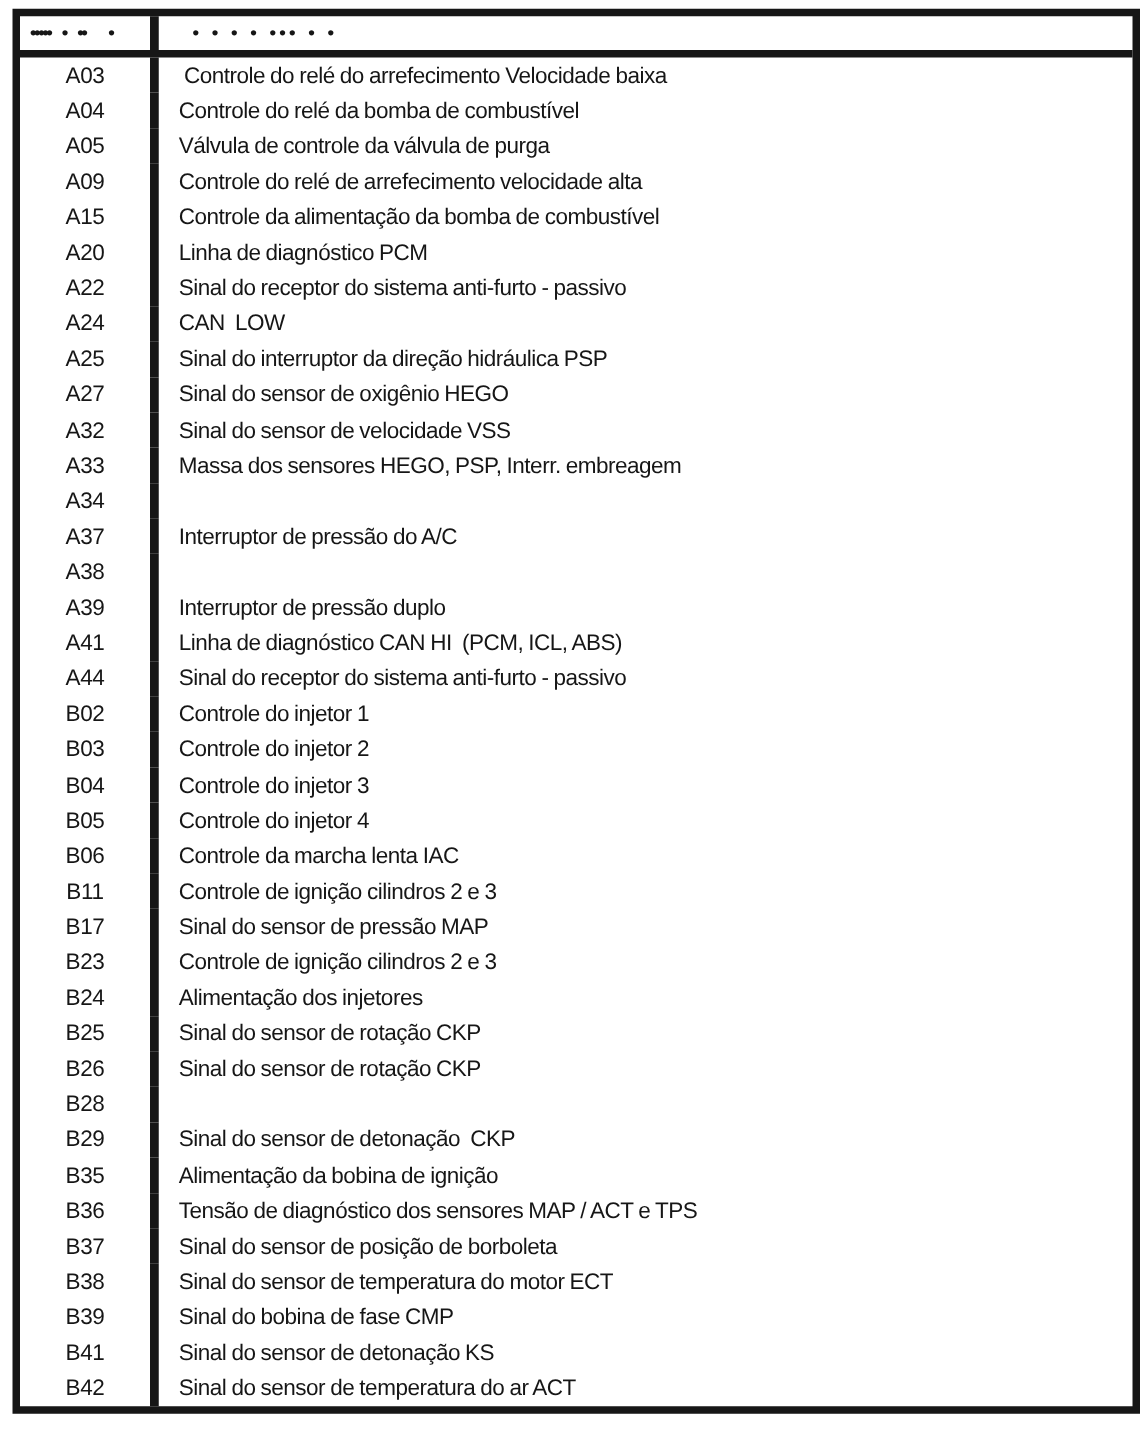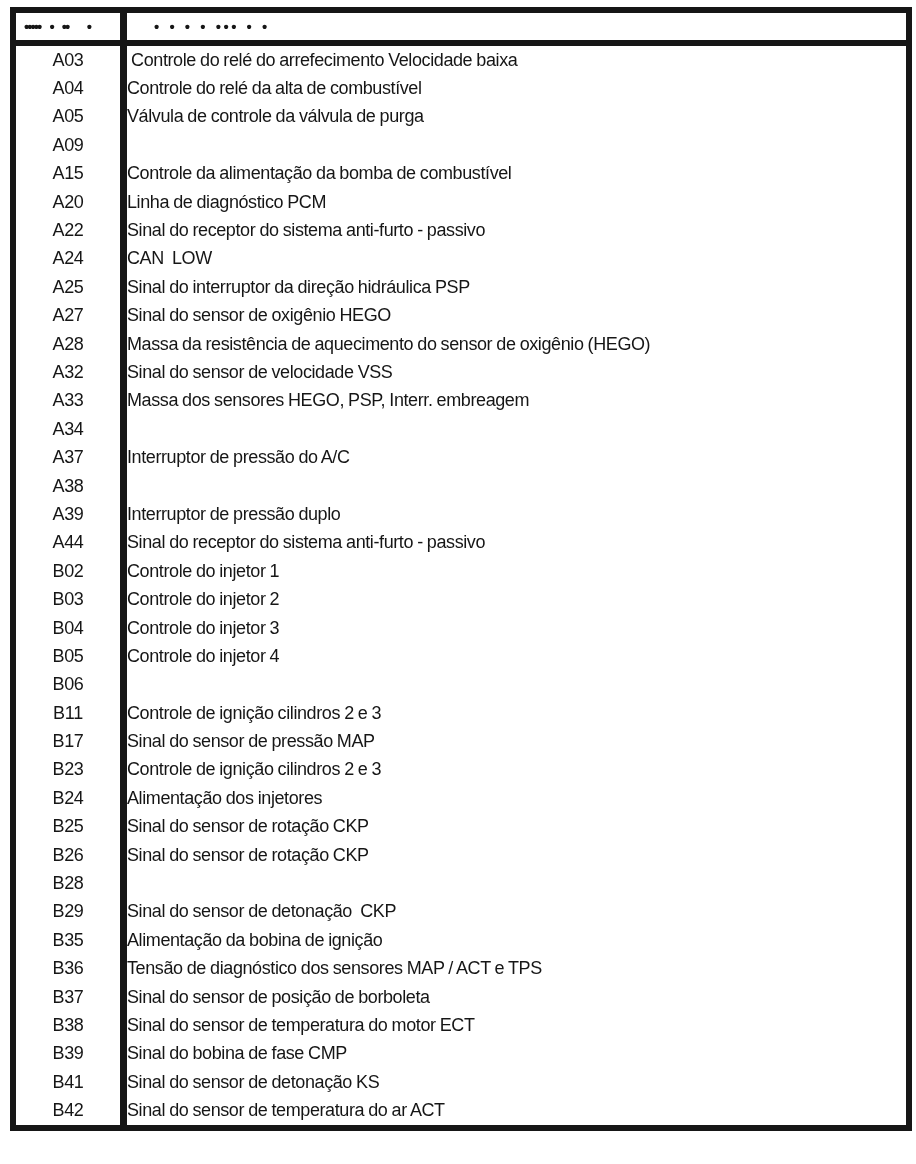--- a/index.html
+++ b/index.html
@@ -77,20 +77,21 @@
   .row {
     flex: 1 1 0;
     display: flex;
     align-items: stretch;
   }
   .row .col-pin {
     font-size: 18px;
     letter-spacing: -0.3px;
   }
   .row .col-desc {
+    padding-left: 16px;
     font-size: 18px;
     letter-spacing: -0.4px;
     word-spacing: -0.5px;
     white-space: pre;
   }
 </style>
 </head>
 <body>
 
 <div class="page">
@@ -99,28 +100,29 @@
       <div class="col-pin">••••• • ••  •</div>
       <div class="col-desc">• • • • ••• • •</div>
     </div>
     <div class="tbody" id="tbody">
         <div class="row">
           <div class="col-pin">A03</div>
           <div class="col-desc"> Controle do relé do arrefecimento Velocidade baixa</div>
         </div>
         <div class="row">
           <div class="col-pin">A04</div>
-          <div class="col-desc">Controle do relé da alta de combustível</div>
+          <div class="col-desc">Controle do relé da bomba de combustível</div>
         </div>
         <div class="row">
           <div class="col-pin">A05</div>
           <div class="col-desc">Válvula de controle da válvula de purga</div>
         </div>
         <div class="row">
           <div class="col-pin">A09</div>
+          <div class="col-desc">Controle do relé de arrefecimento velocidade alta</div>
         </div>
         <div class="row">
           <div class="col-pin">A15</div>
           <div class="col-desc">Controle da alimentação da bomba de combustível</div>
         </div>
         <div class="row">
           <div class="col-pin">A20</div>
           <div class="col-desc">Linha de diagnóstico PCM</div>
         </div>
         <div class="row">
@@ -133,24 +135,20 @@
         </div>
         <div class="row">
           <div class="col-pin">A25</div>
           <div class="col-desc">Sinal do interruptor da direção hidráulica PSP</div>
         </div>
         <div class="row">
           <div class="col-pin">A27</div>
           <div class="col-desc">Sinal do sensor de oxigênio HEGO</div>
         </div>
         <div class="row">
-          <div class="col-pin">A28</div>
-          <div class="col-desc">Massa da resistência de aquecimento do sensor de oxigênio (HEGO)</div>
-        </div>
-        <div class="row">
           <div class="col-pin">A32</div>
           <div class="col-desc">Sinal do sensor de velocidade VSS</div>
         </div>
         <div class="row">
           <div class="col-pin">A33</div>
           <div class="col-desc">Massa dos sensores HEGO, PSP, Interr. embreagem</div>
         </div>
         <div class="row">
           <div class="col-pin">A34</div>
         </div>
@@ -159,20 +157,24 @@
           <div class="col-desc">Interruptor de pressão do A/C</div>
         </div>
         <div class="row">
           <div class="col-pin">A38</div>
         </div>
         <div class="row">
           <div class="col-pin">A39</div>
           <div class="col-desc">Interruptor de pressão duplo</div>
         </div>
         <div class="row">
+          <div class="col-pin">A41</div>
+          <div class="col-desc">Linha de diagnóstico CAN HI  (PCM, ICL, ABS)</div>
+        </div>
+        <div class="row">
           <div class="col-pin">A44</div>
           <div class="col-desc">Sinal do receptor do sistema anti-furto - passivo</div>
         </div>
         <div class="row">
           <div class="col-pin">B02</div>
           <div class="col-desc">Controle do injetor 1</div>
         </div>
         <div class="row">
           <div class="col-pin">B03</div>
           <div class="col-desc">Controle do injetor 2</div>
@@ -180,20 +182,21 @@
         <div class="row">
           <div class="col-pin">B04</div>
           <div class="col-desc">Controle do injetor 3</div>
         </div>
         <div class="row">
           <div class="col-pin">B05</div>
           <div class="col-desc">Controle do injetor 4</div>
         </div>
         <div class="row">
           <div class="col-pin">B06</div>
+          <div class="col-desc">Controle da marcha lenta IAC</div>
         </div>
         <div class="row">
           <div class="col-pin">B11</div>
           <div class="col-desc">Controle de ignição cilindros 2 e 3</div>
         </div>
         <div class="row">
           <div class="col-pin">B17</div>
           <div class="col-desc">Sinal do sensor de pressão MAP</div>
         </div>
         <div class="row">

